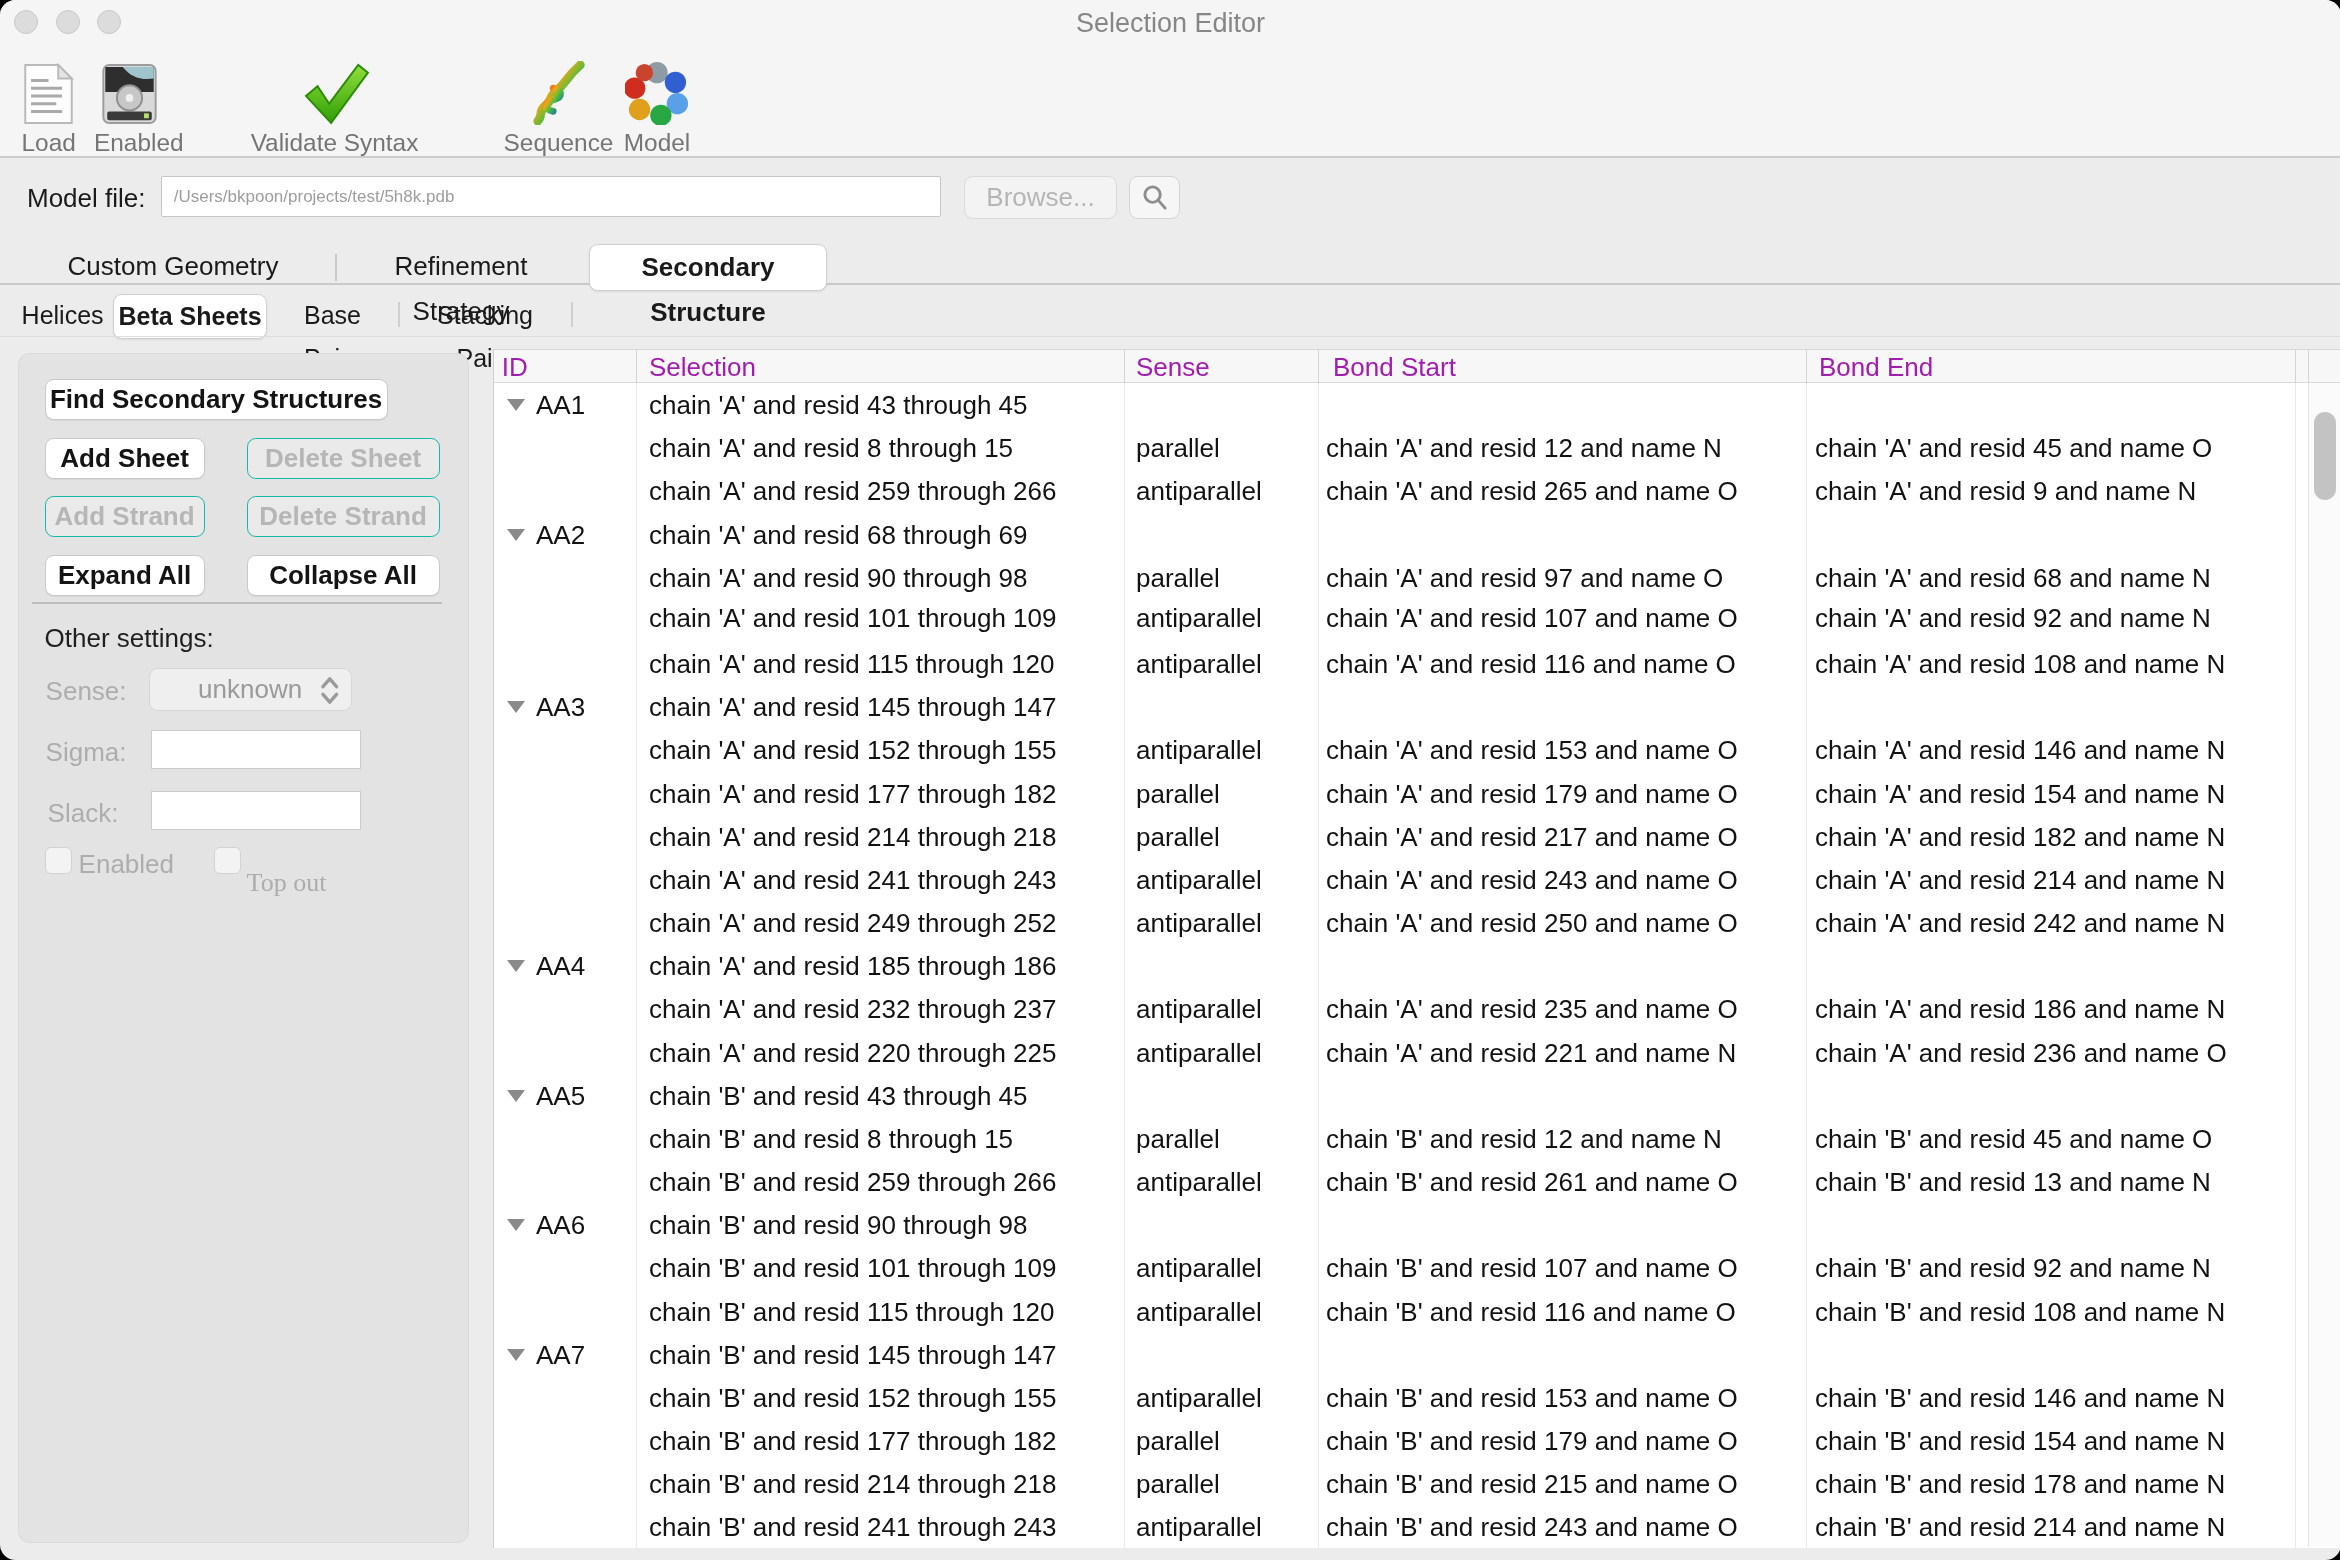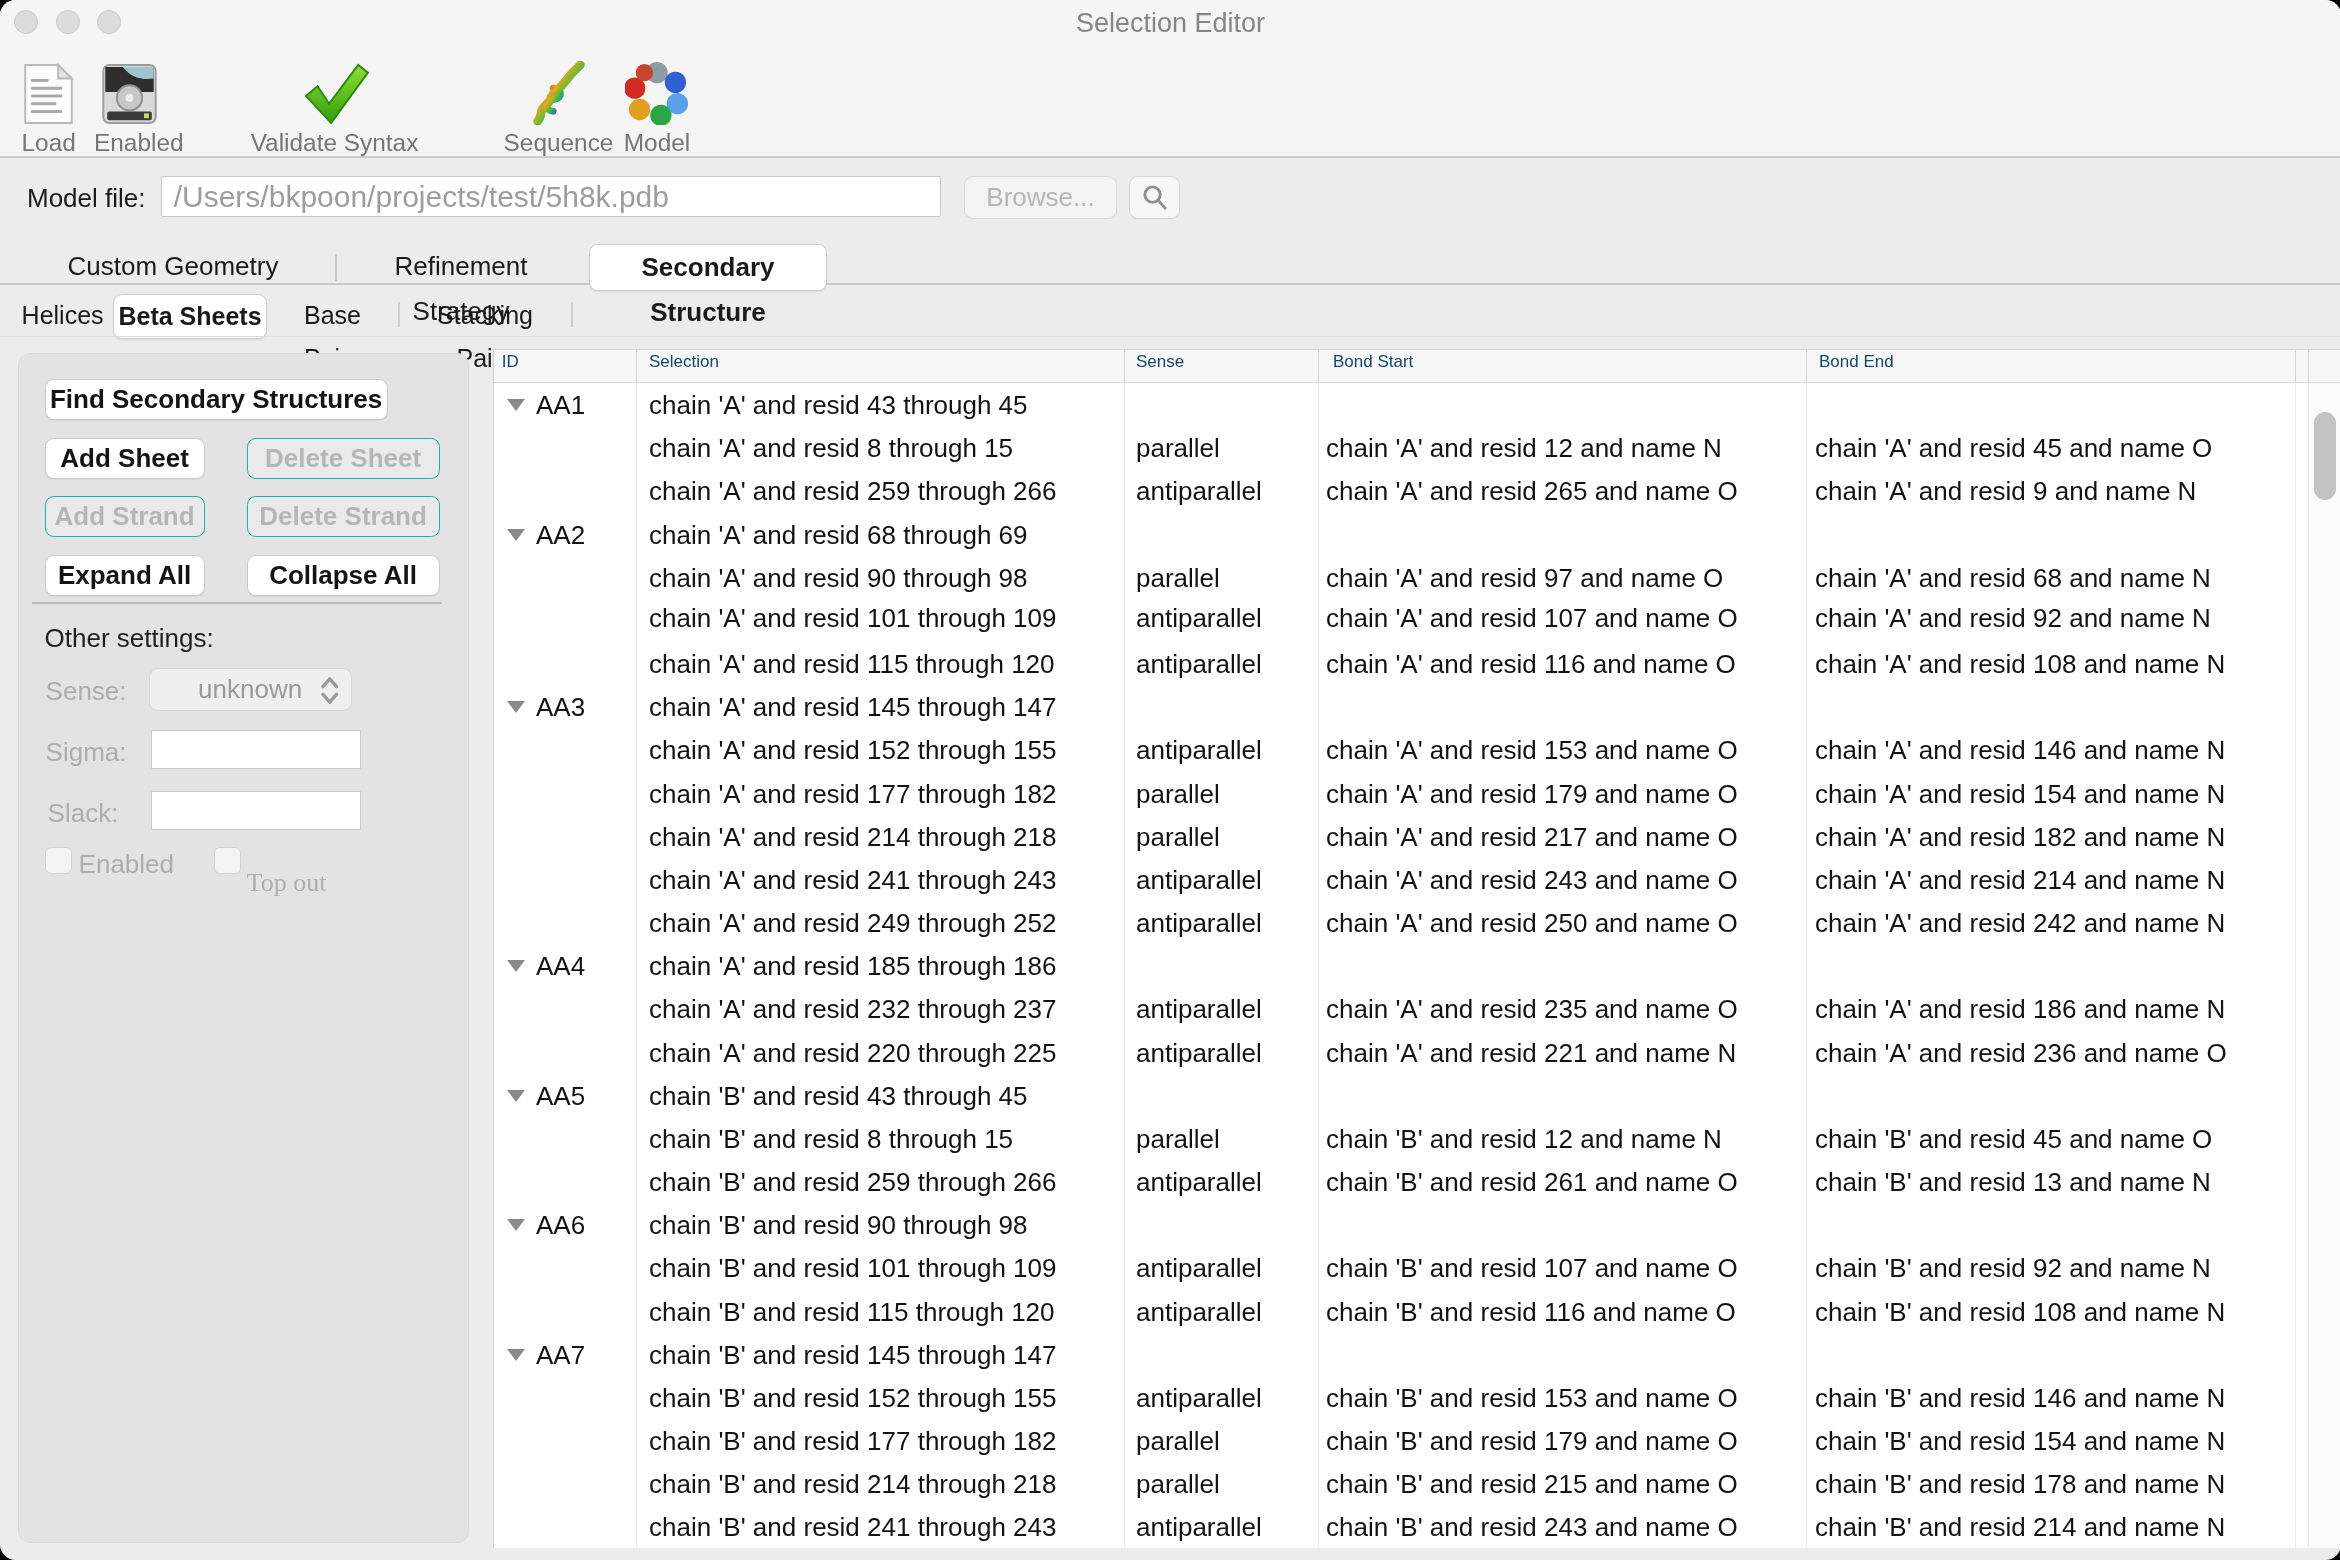--- a/index.html
+++ b/index.html
@@ -9,21 +9,21 @@
   
   .titlebar{position:absolute;left:0;top:0;width:2341px;height:156px;background:#f5f5f5;border-bottom:2px solid #cccccc;}
   .tl{position:absolute;top:9.8px;width:22.4px;height:22.4px;border-radius:50%;background:#dcdcdc;border:1px solid #c8c8c8;}
   .win-title{position:absolute;left:0;top:7.8px;width:2341px;text-align:center;font-size:27px;color:#868686;}
   .tbitem{position:absolute;top:57px;text-align:center;}
   .tbicon{height:68px;display:flex;align-items:flex-end;justify-content:center;}
   .tblabel{margin-top:3.9px;font-size:24.4px;color:#757575;white-space:nowrap;}
 
   
   .filebar-label{position:absolute;left:27px;top:183px;font-size:26px;color:#1a1a1a;}
-  .file-input{position:absolute;left:161px;top:176px;width:766px;height:39px;background:#ffffff;border:1px solid #c6c6c6;border-radius:2px;font-size:30px;color:#9d9d9d;padding:0 0 0 11.7px;font-family:inherit;box-sizing:content-box;}
+  .file-input{position:absolute;left:161px;top:176px;width:766px;height:39px;background:#ffffff;border:1px solid #c6c6c6;border-radius:2px;font-size:17px;color:#9d9d9d;padding:0 0 0 11.7px;font-family:inherit;box-sizing:content-box;}
   .browse-btn{position:absolute;left:964px;top:176px;width:151px;height:41px;background:#f3f3f3;border:1px solid #d9d9d9;border-radius:8.8px;font-size:26px;color:#b5b5b5;text-align:center;line-height:41px;}
   .search-btn{position:absolute;left:1129px;top:176px;width:49px;height:41px;background:#f6f6f6;border:1px solid #d4d4d4;border-radius:8.8px;display:flex;align-items:center;justify-content:center;}
 
   
   .tabline{position:absolute;left:0;top:283px;width:2341px;height:2px;background:#c9c9c9;}
   .subtabline{position:absolute;left:0;top:336px;width:2341px;height:1px;background:#dedede;}
   .tab{position:absolute;font-size:26px;color:#1a1a1a;text-align:center;line-height:45px;height:45px;top:244px;}
   .tab.sel{background:#ffffff;border:1px solid #cfcfcf;border-radius:8.8px;font-weight:700;box-shadow:0 1px 2px rgba(0,0,0,.08);}
   .tabdiv{position:absolute;top:254px;width:2px;height:27px;background:#c9c9c9;}
   .stab{position:absolute;font-size:25px;color:#1a1a1a;text-align:center;line-height:43px;height:43px;top:294px;}
@@ -39,21 +39,21 @@
   .psec{position:absolute;left:26px;top:269px;font-size:26px;color:#1f1f1f;}
   .plabel{position:absolute;font-size:26px;color:#adadad;}
   .pselect{position:absolute;left:130px;top:314px;width:201px;height:41px;background:#efefef;border:1px solid #d6d6d6;border-radius:8.8px;font-size:26px;color:#9a9a9a;text-align:center;line-height:41px;}
   .pselect .stepper{position:absolute;right:9.8px;top:4.9px;}
   .pfield{position:absolute;left:132px;width:197px;height:37px;background:#ffffff;border:1px solid #cccccc;font-size:25px;color:#333;font-family:inherit;padding:0 5.9px;}
   .pcheck{position:absolute;width:25px;height:25px;background:#f3f3f3;border:1px solid #d2d2d2;border-radius:5.9px;}
 
   
   .table{position:absolute;left:493px;top:349px;width:1848px;height:1199px;background:#ffffff;border-left:1px solid #cfcfcf;border-top:1px solid #d6d6d6;box-sizing:border-box;}
   .thead{position:absolute;left:0;top:0;width:1848px;height:33px;background:#f7f7f7;border-bottom:1px solid #d9d9d9;box-sizing:border-box;}
-  .th{position:absolute;top:2px;font-size:17px;color:#0c4a6e;white-space:nowrap;}
+  .th{position:absolute;top:2px;font-size:26px;color:#a21caf;white-space:nowrap;}
   .coldiv{position:absolute;top:0;width:1px;background:#e9e9e9;height:1199px;}
   .coldiv.hd{background:#d4d4d4;height:33px;}
   .trow{position:absolute;left:0;width:1814px;height:44px;}
   .trow span{position:absolute;top:6.8px;font-size:26px;color:#121212;white-space:nowrap;}
   .tri{position:absolute;left:12.7px;top:15.6px;width:0;height:0;border-left:9.8px solid transparent;border-right:9.8px solid transparent;border-top:12.7px solid #8a8a8a;}
   .cid{left:42px;}.csel{left:155px;}.csen{left:642px;}.cbs{left:832px;}.cbe{left:1321px;}
   .vscroll{position:absolute;left:1814px;top:33px;width:34px;height:1164px;background:#fbfbfb;border-left:1px solid #e2e2e2;box-sizing:border-box;}
   .vthumb{position:absolute;left:4.9px;top:29px;width:22.4px;height:88px;background:#c3c3c3;border-radius:11.7px;}
 
   

